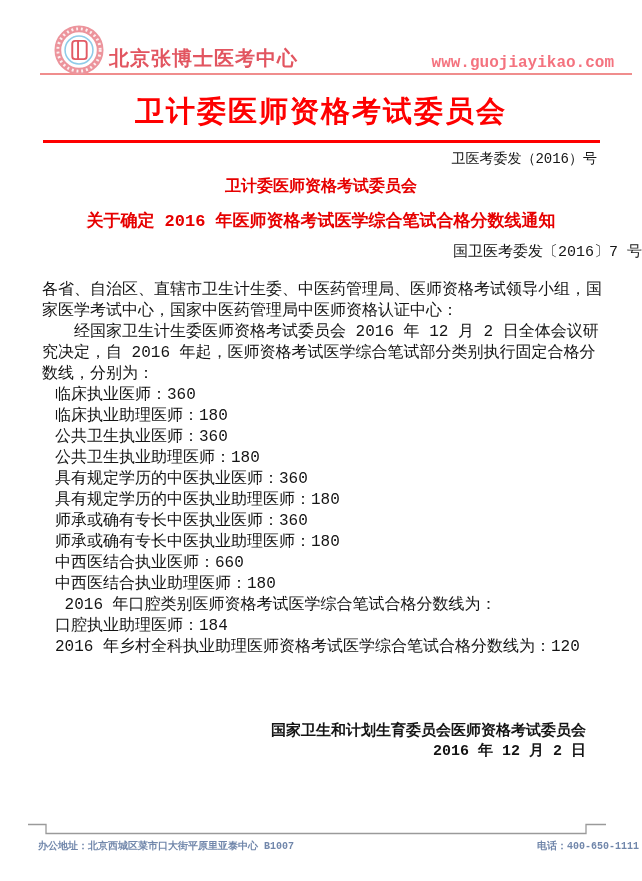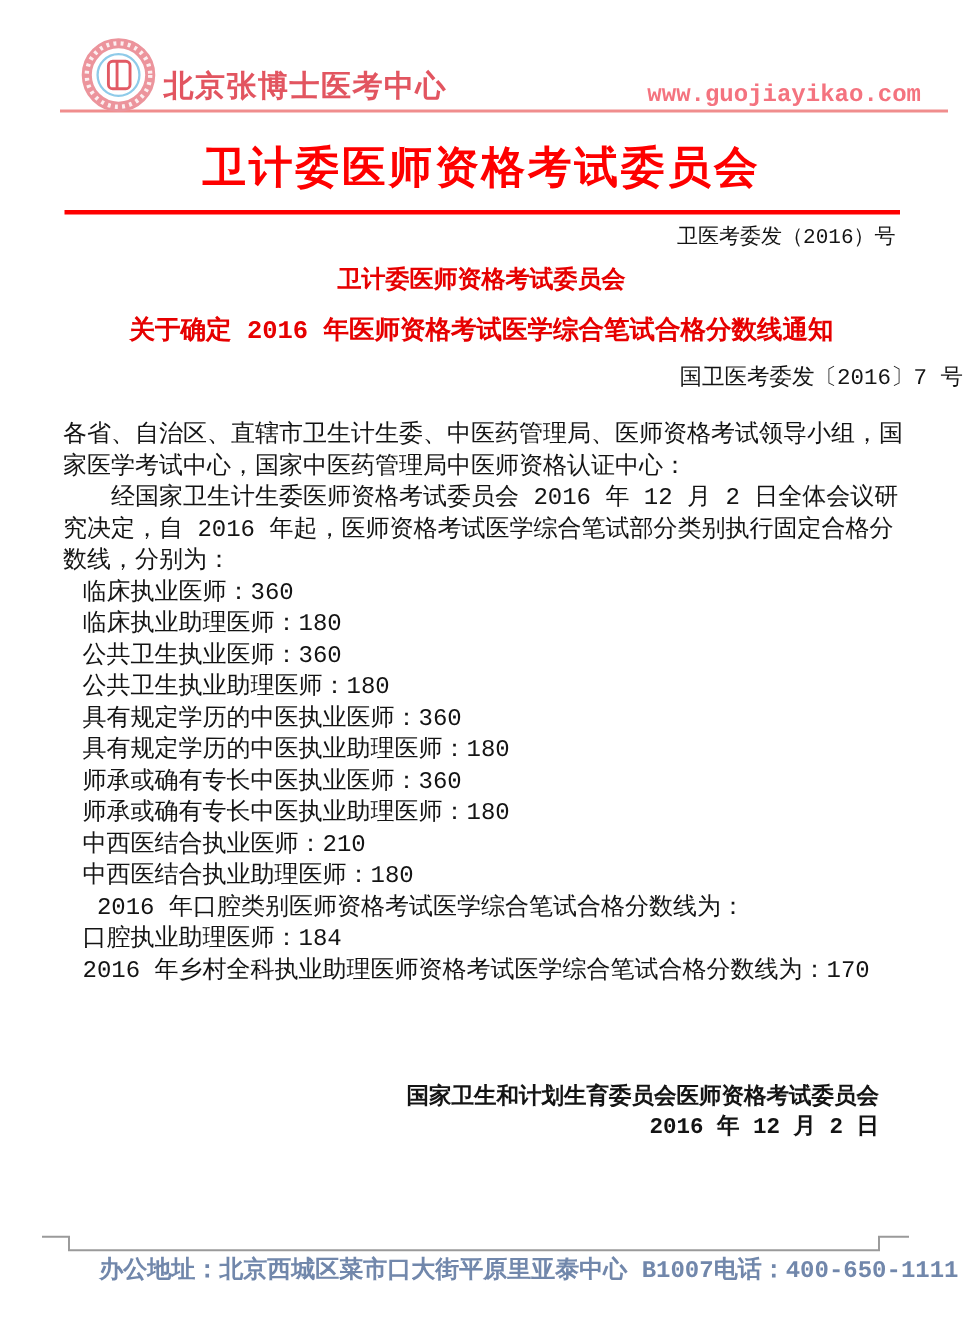--- a/index.html
+++ b/index.html
@@ -41,22 +41,22 @@
   .body-text p{margin:0;}
   .intro{text-indent:2em;}
   .score-list{margin-left:13px;}
   .score-line{white-space:pre-wrap;line-height:21px;}
 
   .signature{margin-top:64px;padding-right:56px;text-align:right;font-size:15px;
     line-height:20px;font-weight:bold;color:var(--text-black);}
 
   .page-footer{position:absolute;left:0;right:0;top:822px;}
   .footer-rule{display:block;width:642px;height:14px;}
-  .footer-row{display:flex;justify-content:flex-end;margin:2px 3px 0 38px;
-    font-size:16px;line-height:18px;font-weight:bold;color:var(--footer-blue);}
+  .footer-row{display:flex;justify-content:space-between;margin:2px 3px 0 38px;
+    font-size:10px;line-height:18px;font-weight:bold;color:var(--footer-blue);}
 </style>
 </head>
 <body>
 
 <div class="page">
 
   <header>
     <div class="brand-row">
       <span class="logo">
         <svg viewBox="0 0 52 52" width="50" height="50" aria-hidden="true">
@@ -86,25 +86,25 @@
     <p class="intro">经国家卫生计生委医师资格考试委员会 2016 年 12 月 2 日全体会议研究决定，自 2016 年起，医师资格考试医学综合笔试部分类别执行固定合格分数线，分别为：</p>
     <div class="score-list">
         <div class="score-line">临床执业医师：360</div>
         <div class="score-line">临床执业助理医师：180</div>
         <div class="score-line">公共卫生执业医师：360</div>
         <div class="score-line">公共卫生执业助理医师：180</div>
         <div class="score-line">具有规定学历的中医执业医师：360</div>
         <div class="score-line">具有规定学历的中医执业助理医师：180</div>
         <div class="score-line">师承或确有专长中医执业医师：360</div>
         <div class="score-line">师承或确有专长中医执业助理医师：180</div>
-        <div class="score-line">中西医结合执业医师：210</div>
+        <div class="score-line">中西医结合执业医师：660</div>
         <div class="score-line">中西医结合执业助理医师：180</div>
         <div class="score-line"> 2016 年口腔类别医师资格考试医学综合笔试合格分数线为：</div>
         <div class="score-line">口腔执业助理医师：184</div>
-        <div class="score-line">2016 年乡村全科执业助理医师资格考试医学综合笔试合格分数线为：170</div>
+        <div class="score-line">2016 年乡村全科执业助理医师资格考试医学综合笔试合格分数线为：120</div>
       </div>
   </div>
 
   <div class="signature">
     <div>国家卫生和计划生育委员会医师资格考试委员会</div>
     <div>2016 年 12 月 2 日</div>
   </div>
 
   <footer class="page-footer">
     <svg class="footer-rule" viewBox="0 0 642 14" width="642" height="14" aria-hidden="true">

